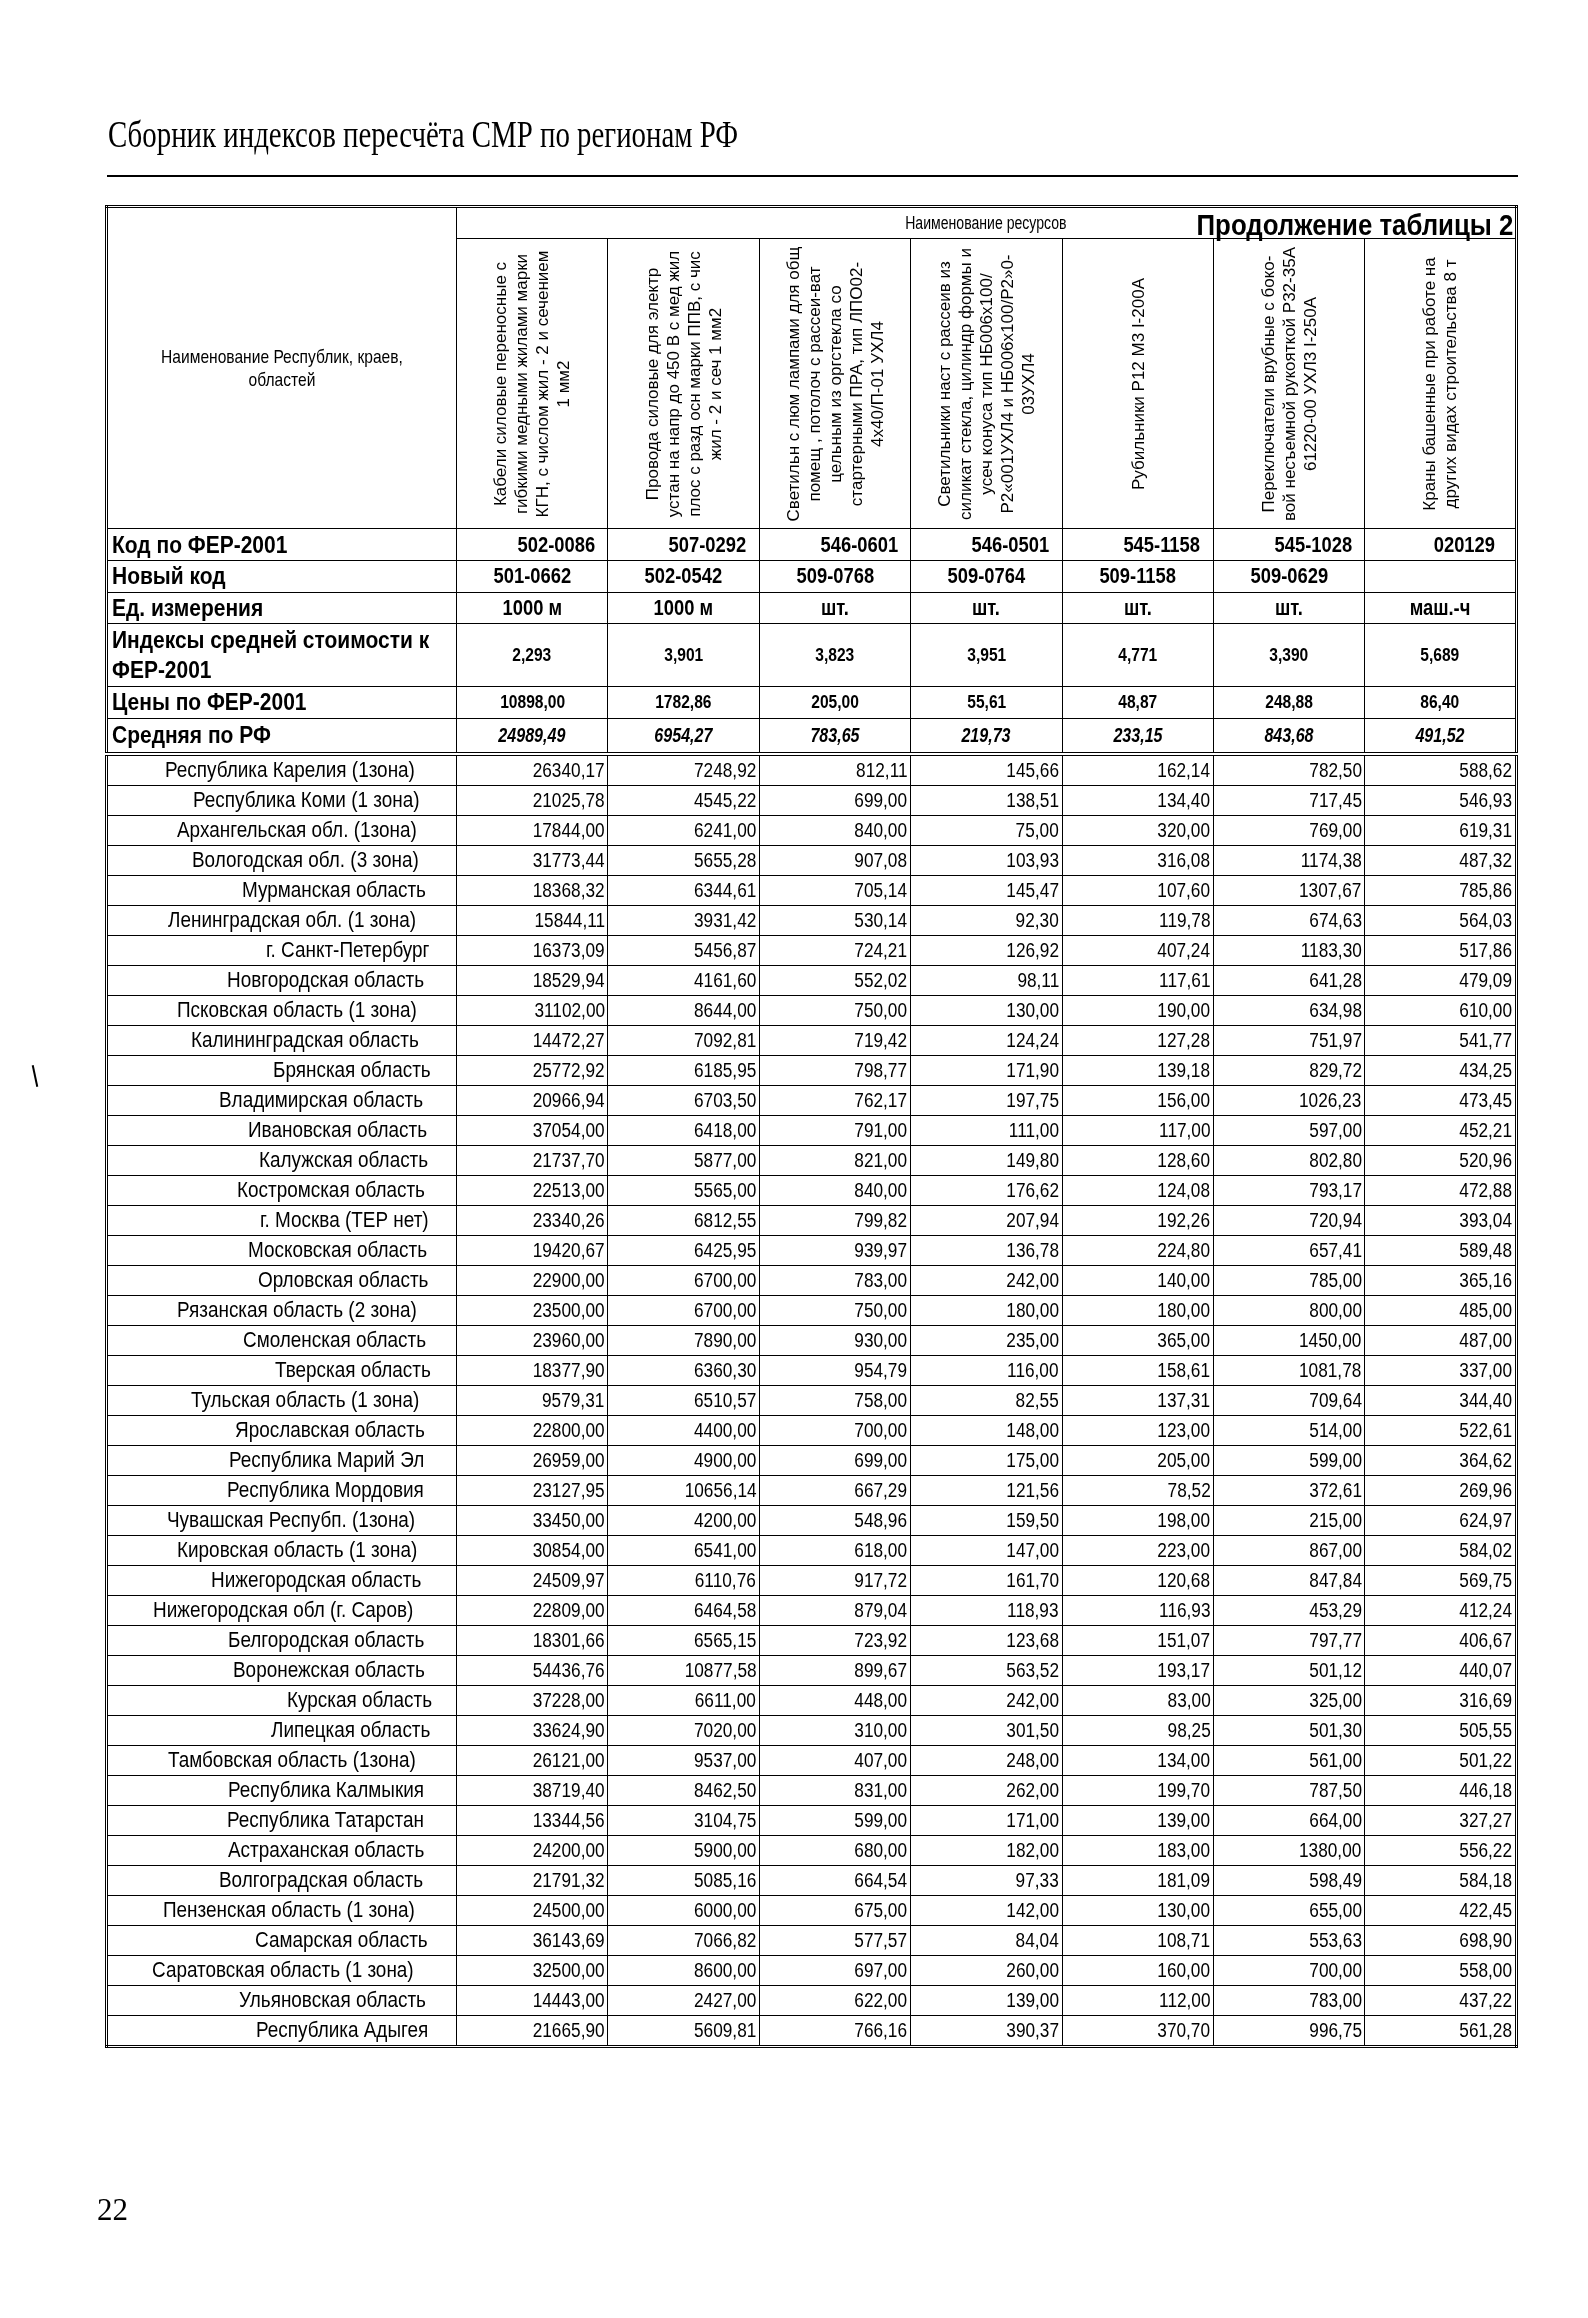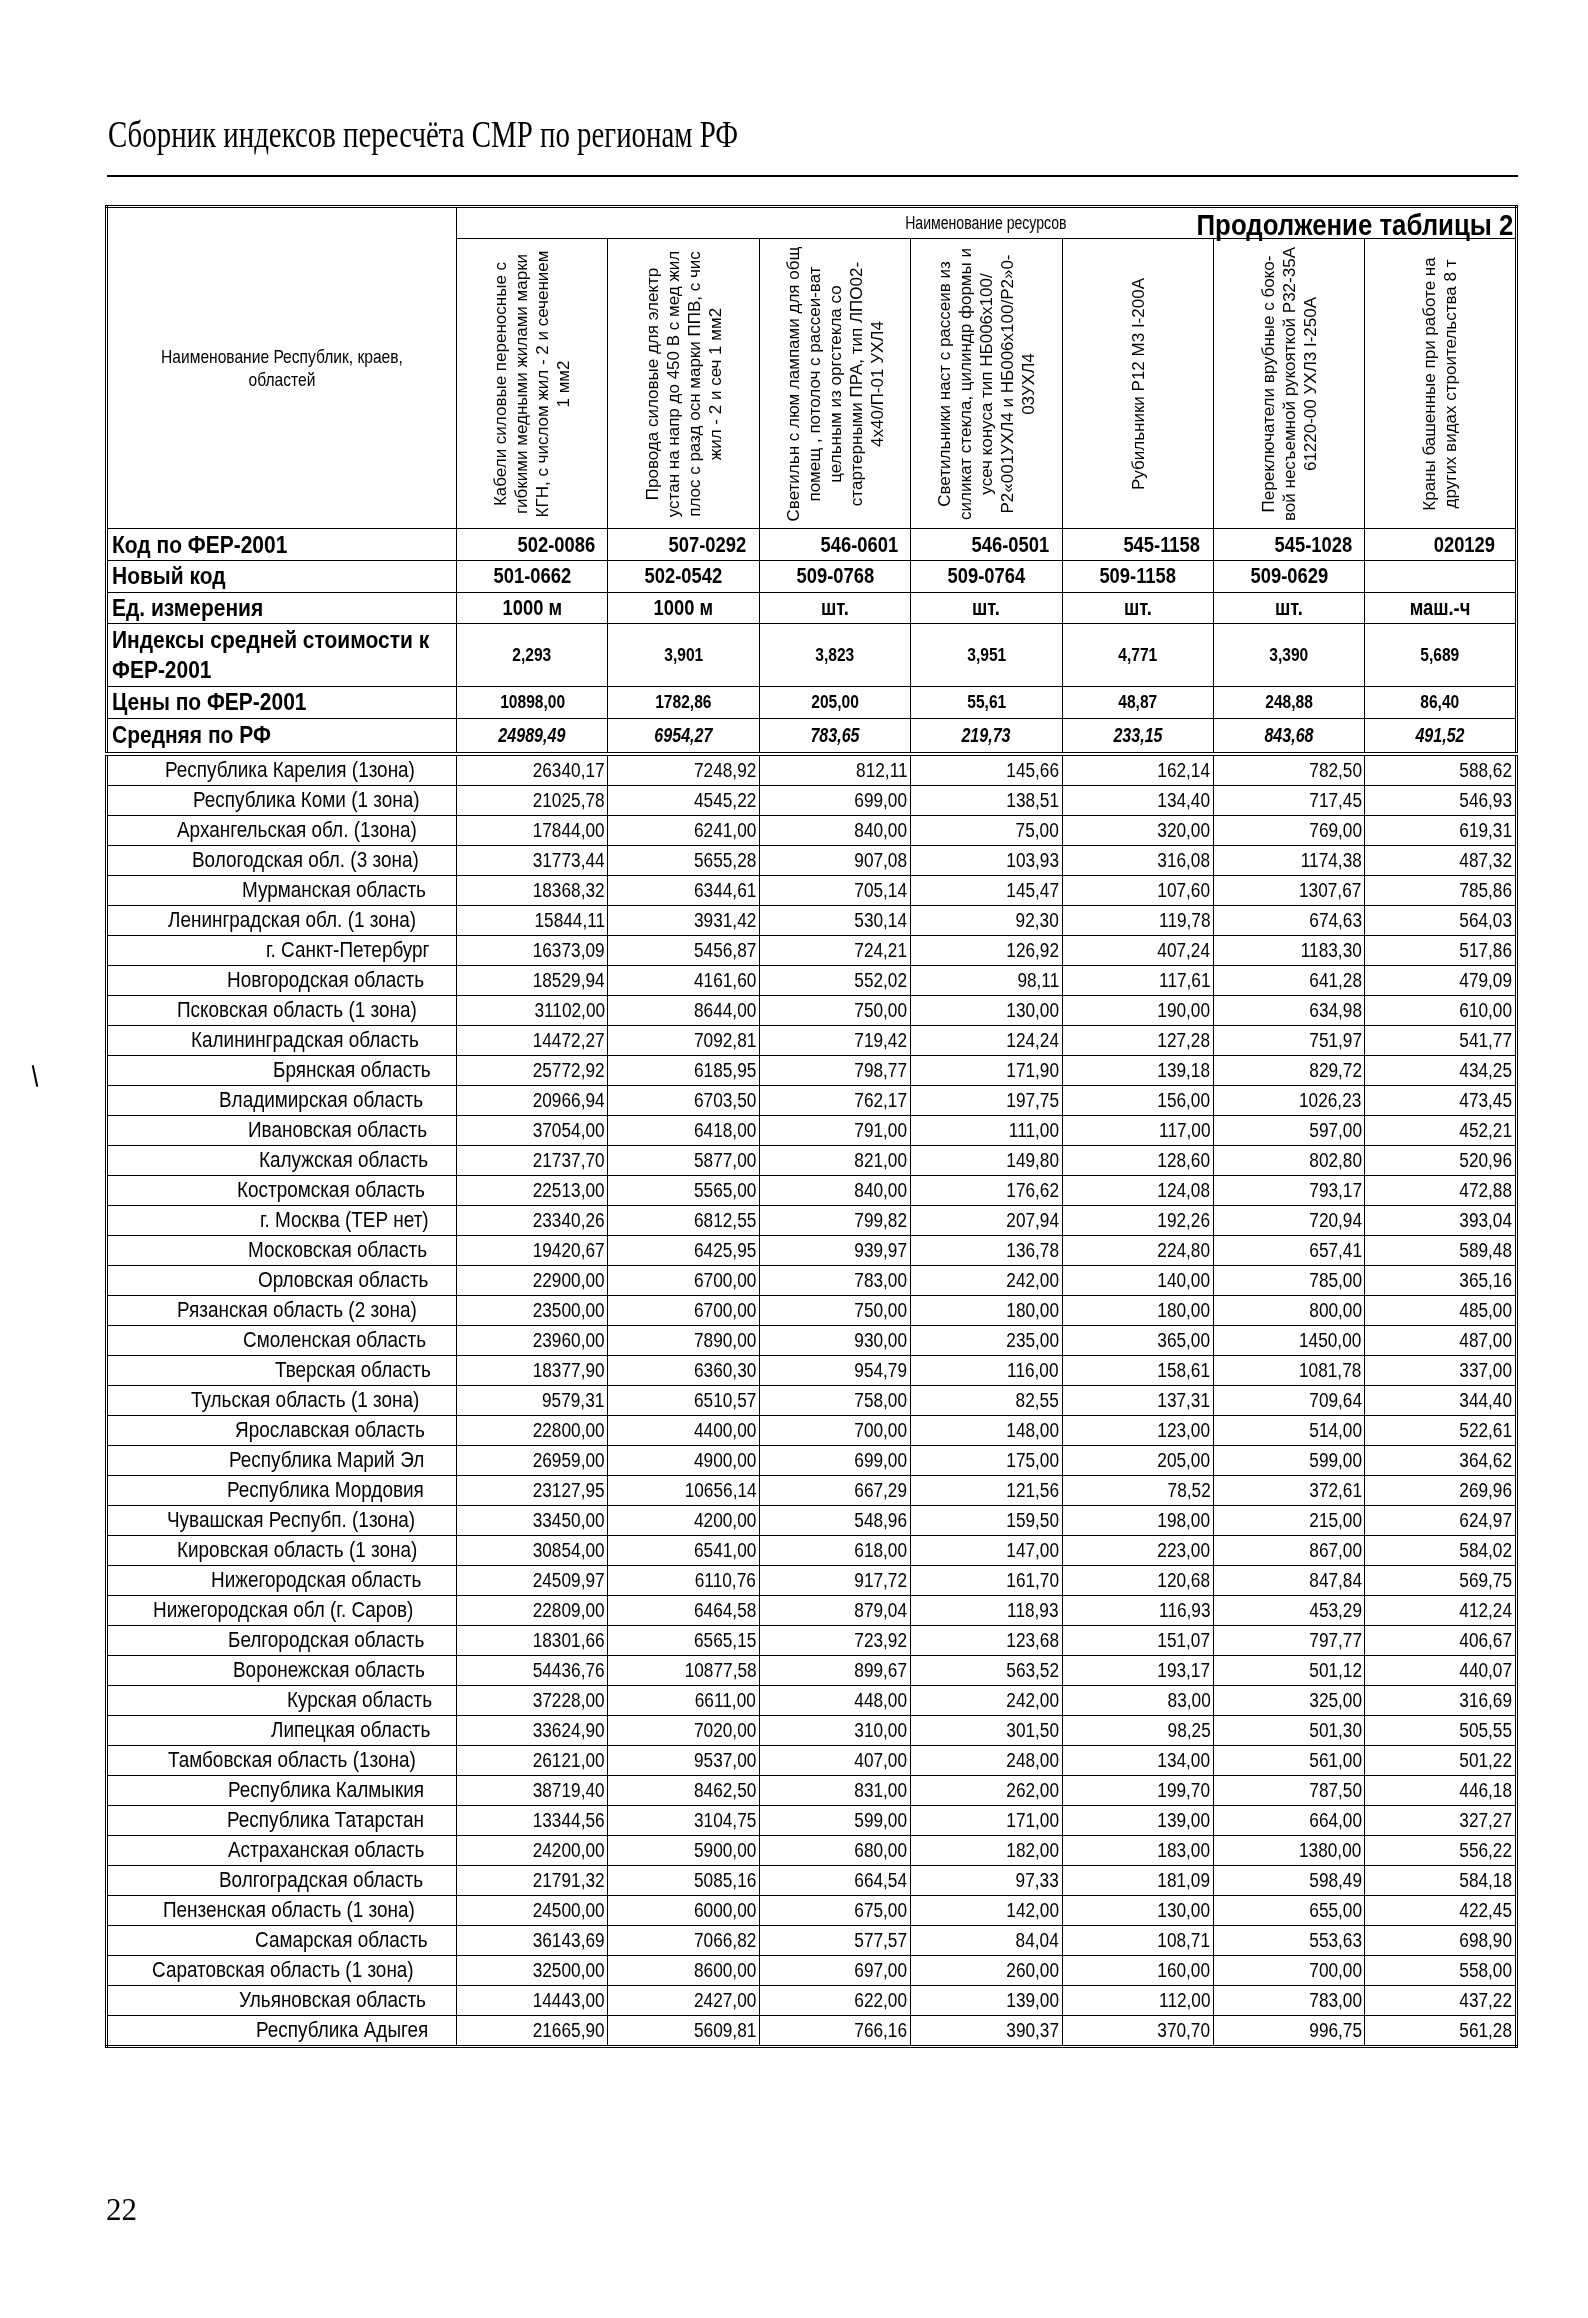--- a/index.html
+++ b/index.html
@@ -10,21 +10,21 @@
     transform:scaleX(0.78); transform-origin:left top; white-space:nowrap;
   }
   .header-rule { position:absolute; left:107px; top:175px; width:1411px; height:0; border-top:2px solid #000; }
   .table-caption {
     position:absolute; right:75px; top:206px;
     font-family:"Liberation Sans", sans-serif; font-weight:bold; font-size:30px; line-height:37px;
     transform:scaleX(0.86); transform-origin:right top; white-space:nowrap;
   }
   .stray-mark { position:absolute; left:34px; top:1065px; width:2px; height:22px; background:#000; transform:rotate(-12deg); }
   .page-number {
-    position:absolute; left:106px; top:2193px;
+    position:absolute; left:97px; top:2193px;
     font-family:"Liberation Serif", serif; font-size:31px; line-height:34px;
   }
   table.data {
     position:absolute; left:105px; top:205px;
     border-collapse:collapse; table-layout:fixed; width:1413px;
     border:3.4px double #000;
     font-family:"Liberation Sans", sans-serif;
   }
   table.data td, table.data th { border:1.4px solid #000; padding:0; overflow:hidden; }
   .c-name { width:349px; }

